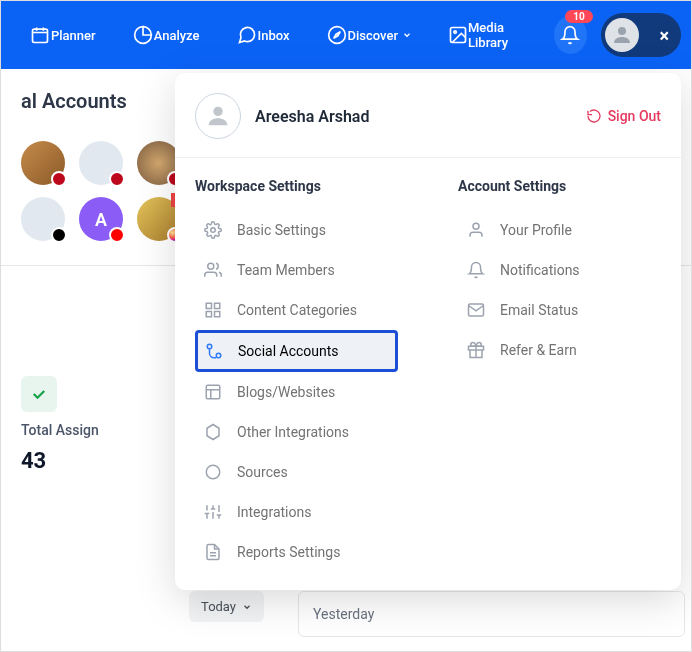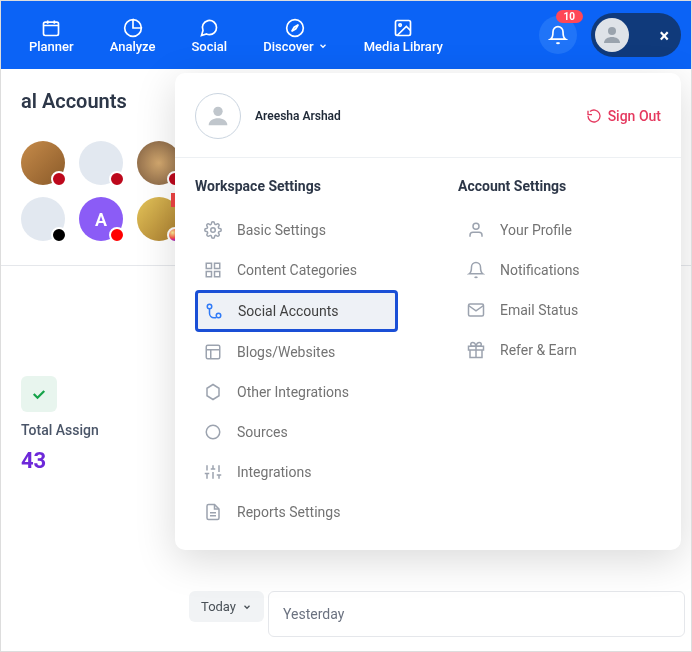--- a/index.html
+++ b/index.html
@@ -17,21 +17,21 @@
       background: #0b63f6;
       color: #fff;
       height: 68px;
       display: flex;
       align-items: center;
       padding: 0 10px;
       position: relative;
     }
     .nav-item {
       display: flex;
-      flex-direction: column;
+      flex-direction: row;
       align-items: center;
       justify-content: center;
       color: #fff;
       font-size: 13px;
       font-weight: 500;
       padding: 0 18px;
       cursor: pointer;
     }
     .nav-item .icon { width: 22px; height: 22px; display:flex; align-items:center; justify-content:center; }
     .nav-item-row { display:flex; align-items:center; gap:4px; }
@@ -129,28 +129,28 @@
       flex-direction: column;
       gap: 10px;
     }
     .check-box {
       width: 36px; height: 36px;
       background: #e8f5ee;
       border-radius: 6px;
       display:flex; align-items:center; justify-content:center;
     }
     .stat-label { font-size: 14px; color:#4a5568; font-weight: 500; }
-    .stat-value { font-size: 22px; font-weight: 700; color:#6d28d9; }
+    .stat-value { font-size: 22px; font-weight: 700; color:#0f172a; }
 
     
     .lower-bar {
       position: absolute;
       left: 188px; right: 6px; top: 590px;
       display:flex;
-      gap: 4px;
+      gap: 34px;
       align-items:flex-start;
     }
     .today-select {
       background:#f1f3f5;
       border-radius:6px;
       padding: 8px 12px;
       font-size:13px;
       color:#495057;
       display:flex;
       align-items:center;
@@ -182,21 +182,21 @@
     .dd-header {
       display:flex;
       align-items:center;
       padding: 20px 20px 18px;
       border-bottom:1px solid #edf0f3;
     }
     .dd-ava {
       width:46px;height:46px;border:1px solid #cbd5e0;border-radius:50%;
       display:flex;align-items:center;justify-content:center;
     }
-    .dd-name { font-size:12px;font-weight:600;color:#1f2937;margin-left:14px;}
+    .dd-name { font-size:16px;font-weight:600;color:#1f2937;margin-left:14px;}
     .signout {
       margin-left:auto;
       color:#e5395f;
       font-size:14px;
       font-weight:500;
       display:flex;align-items:center;gap:6px;
       cursor:pointer;
     }
     .dd-body {
       display:flex;
@@ -216,21 +216,21 @@
       gap:14px;
       padding: 10px 8px;
       color:#737373;
       font-size:14px;
       cursor:pointer;
       border-radius:6px;
     }
     .dd-item .icon { width:20px; height:20px; display:flex;align-items:center;justify-content:center; color:#9ca3af;}
     .dd-item.active {
       background:#eef1f6;
-      color:#404040;
+      color:#000000;
       border:3px solid #1a4fd6;
       border-radius:4px;
       padding: 8px 6px;
     }
     .dd-item.active .icon { color:#2f7af7; }
 
     svg { display:block; }
   </style>
 </head>
 <body>
@@ -253,21 +253,21 @@
         </svg>
     </span>
     <span>Analyze</span>
   </div>
   <div class="nav-item">
     <span class="icon">
       <svg width="20" height="20" viewBox="0 0 24 24" fill="none" stroke="#fff" stroke-width="2">
           <path d="M21 11.5a8.38 8.38 0 0 1-8.5 8.5 8.5 8.5 0 0 1-3.5-.8L3 21l1.8-6A8.5 8.5 0 1 1 21 11.5z"></path>
         </svg>
     </span>
-    <span>Social</span>
+    <span>Inbox</span>
   </div>
   <div class="nav-item">
     <span class="icon">
       <svg width="20" height="20" viewBox="0 0 24 24" fill="none" stroke="#fff" stroke-width="2">
           <circle cx="12" cy="12" r="10"></circle>
           <polygon points="16,8 13,13 8,16 11,11"></polygon>
         </svg>
     </span>
     <div class="nav-item-row">
       <span>Discover</span>
@@ -397,20 +397,30 @@
       <div class="dd-item">
         <span class="icon">
           <svg width="18" height="18" viewBox="0 0 24 24" fill="none" stroke="currentColor" stroke-width="2">
               <circle cx="12" cy="12" r="3"></circle>
               <path d="M19.4 15a1.65 1.65 0 0 0 .33 1.82l.06.06a2 2 0 1 1-2.83 2.83l-.06-.06a1.65 1.65 0 0 0-1.82-.33 1.65 1.65 0 0 0-1 1.51V21a2 2 0 0 1-4 0v-.09a1.65 1.65 0 0 0-1-1.51 1.65 1.65 0 0 0-1.82.33l-.06.06a2 2 0 1 1-2.83-2.83l.06-.06a1.65 1.65 0 0 0 .33-1.82 1.65 1.65 0 0 0-1.51-1H3a2 2 0 0 1 0-4h.09a1.65 1.65 0 0 0 1.51-1 1.65 1.65 0 0 0-.33-1.82l-.06-.06a2 2 0 1 1 2.83-2.83l.06.06a1.65 1.65 0 0 0 1.82.33h0a1.65 1.65 0 0 0 1-1.51V3a2 2 0 0 1 4 0v.09a1.65 1.65 0 0 0 1 1.51 1.65 1.65 0 0 0 1.82-.33l.06-.06a2 2 0 1 1 2.83 2.83l-.06.06a1.65 1.65 0 0 0-.33 1.82v0a1.65 1.65 0 0 0 1.51 1H21a2 2 0 0 1 0 4h-.09a1.65 1.65 0 0 0-1.51 1z"></path>
             </svg>
         </span>
         <span>Basic Settings</span>
       </div>
 
+      <div class="dd-item">
+        <span class="icon">
+          <svg width="18" height="18" viewBox="0 0 24 24" fill="none" stroke="currentColor" stroke-width="2">
+              <path d="M17 21v-2a4 4 0 0 0-4-4H5a4 4 0 0 0-4 4v2"></path>
+              <circle cx="9" cy="7" r="4"></circle>
+              <path d="M23 21v-2a4 4 0 0 0-3-3.87M16 3.13a4 4 0 0 1 0 7.75"></path>
+            </svg>
+        </span>
+        <span>Team Members</span>
+      </div>
 
       <div class="dd-item">
         <span class="icon">
           <svg width="18" height="18" viewBox="0 0 24 24" fill="none" stroke="currentColor" stroke-width="2">
               <rect x="3" y="3" width="7" height="7"></rect>
               <rect x="14" y="3" width="7" height="7"></rect>
               <rect x="14" y="14" width="7" height="7"></rect>
               <rect x="3" y="14" width="7" height="7"></rect>
             </svg>
         </span>

